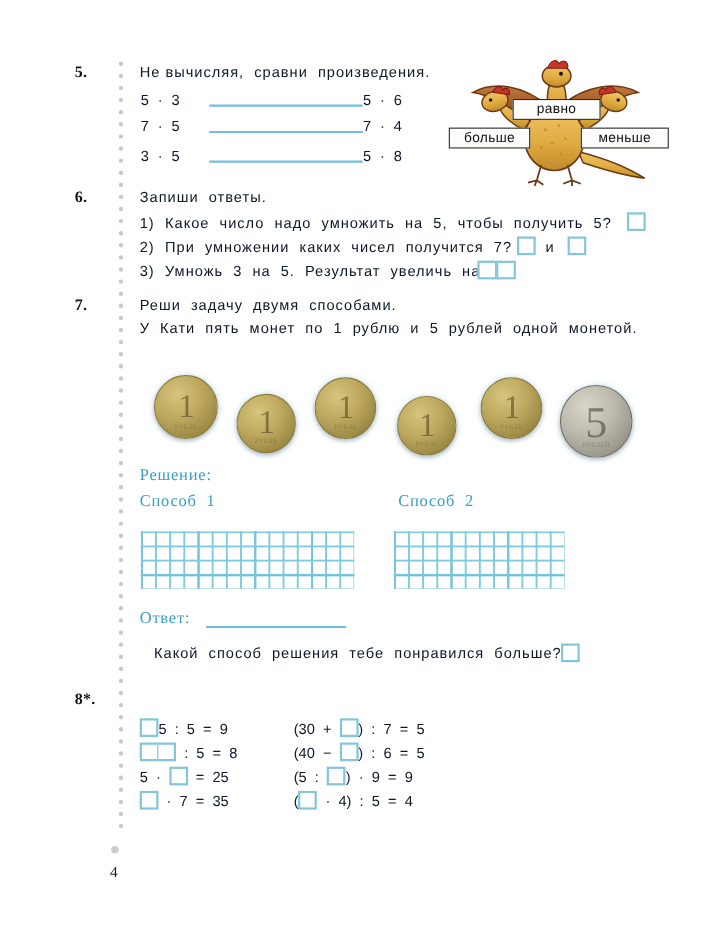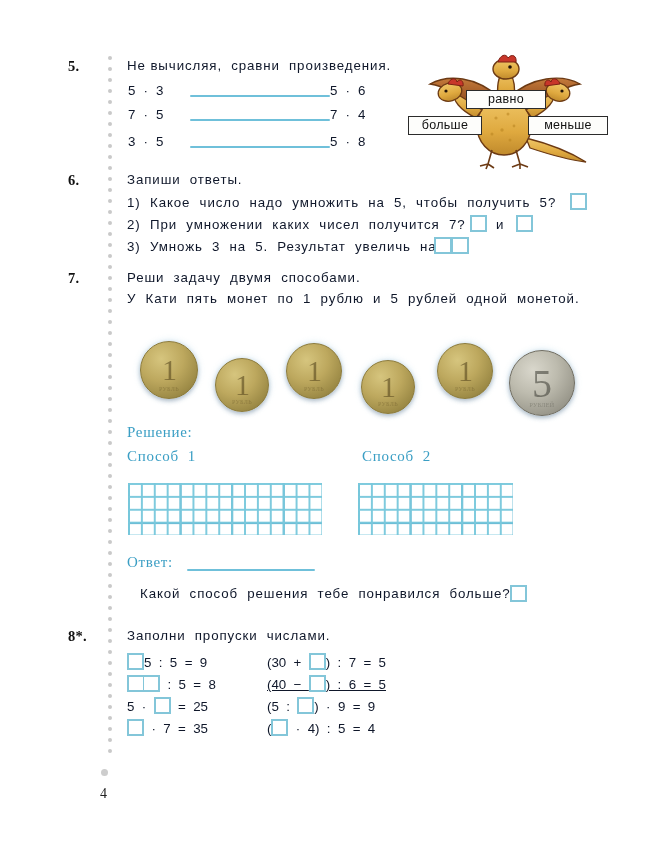--- a/index.html
+++ b/index.html
@@ -404,31 +404,30 @@
   <div class="grid" style="left:128px; top:483px; width:194px; height:52px;"></div>
   <div class="grid" style="left:358px; top:483px; width:155px; height:52px;"></div>
 
   <div class="blue-serif" style="left:127px; top:554px;">Ответ:</div>
   <div class="rule" style="left:187px; top:569px; width:128px;"></div>
 
   <div class="txt" style="left:140px; top:586px;">Какой  способ  решения  тебе  понравился  больше?</div>
   <div class="abox" style="left:510px; top:585px;"></div>
 
   <div class="num" style="left:68px; top:628px;">8*.</div>
-  <div class="txt" style="left:127px; top:628px;">Заполни  пропуски  числами.</div>
 
   <div id="ex8-left">
       <div class="txt tight" style="position: absolute; left: 127px; top: 653px; letter-spacing: 0px;"><span class="box"></span><span>5  :  5  =  9</span></div>
       <div class="txt tight" style="position: absolute; left: 127px; top: 675px; letter-spacing: 0px;"><span><span class="box pair"></span><span class="box pair2"></span></span><span>  :  5  =  8</span></div>
       <div class="txt tight" style="position: absolute; left: 127px; top: 697px; letter-spacing: 0px;"><span>5  ·  </span><span class="box"></span><span>  =  25</span></div>
       <div class="txt tight" style="position: absolute; left: 127px; top: 719px; letter-spacing: 0px;"><span class="box"></span><span>  ·  7  =  35</span></div>
     </div>
   <div id="ex8-right">
       <div class="txt tight" style="position: absolute; left: 267px; top: 653px; letter-spacing: 0px;"><span>(30  +  </span><span class="box"></span><span>)  :  7  =  5</span></div>
-      <div class="txt tight" style="position: absolute; left: 267px; top: 675px; letter-spacing: 0px; text-decoration: underline;"><span>(40  −  </span><span class="box"></span><span>)  :  6  =  5</span></div>
+      <div class="txt tight" style="position: absolute; left: 267px; top: 675px; letter-spacing: 0px;"><span>(40  −  </span><span class="box"></span><span>)  :  6  =  5</span></div>
       <div class="txt tight" style="position: absolute; left: 267px; top: 697px; letter-spacing: 0px;"><span>(5  :  </span><span class="box"></span><span>)  ·  9  =  9</span></div>
       <div class="txt tight" style="position: absolute; left: 267px; top: 719px; letter-spacing: 0px;"><span>(</span><span class="box"></span><span>  ·  4)  :  5  =  4</span></div>
     </div>
 
   <div class="folio-dot" style="left:101px; top:769px;"></div>
   <div class="folio" style="left:100px; top:786px;">4</div>
 
 </div>
 
 </body></html>

